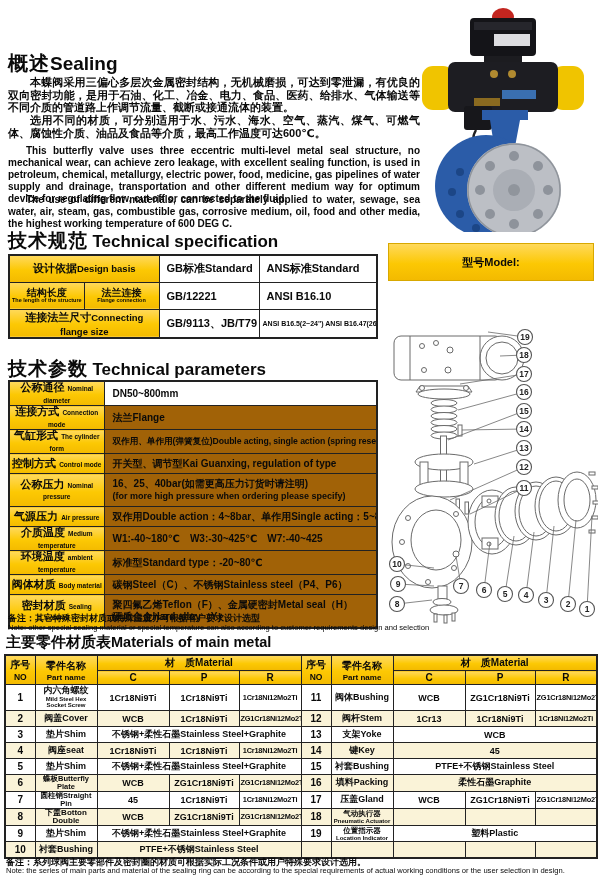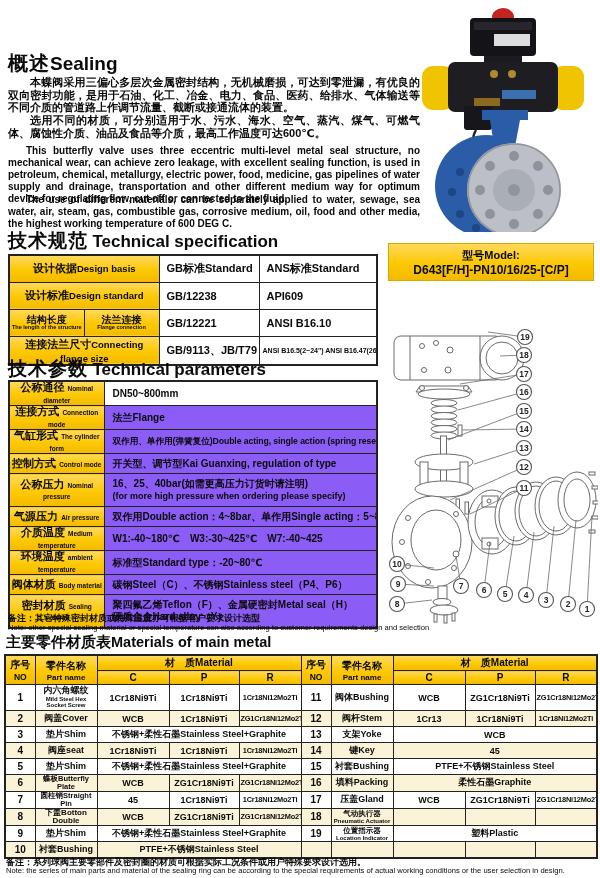--- a/index.html
+++ b/index.html
@@ -43,21 +43,21 @@
   .model{width:206px;height:38px;text-align:center;font-weight:bold;
          display:flex;flex-direction:column;justify-content:center;border:1px solid #d8a800}
   .model .l1{font-size:11px}
   .model .l2{font-size:12px}
 
   
   .params{width:368px}
   .params td{height:20px;vertical-align:middle}
   .params .lbl{text-align:center;font-weight:bold;font-size:11px;line-height:1.05;padding:0 1px}
   .params .lbl .en{font-size:6.5px;font-weight:bold}
-  .params .v{font-weight:bold;font-size:10px;text-align:left;padding-left:8px;background:#8b5cf6;white-space:nowrap}
+  .params .v{font-weight:bold;font-size:10px;text-align:left;padding-left:8px;background:#a16207;white-space:nowrap}
   .params .vw{background:#fff}
   .params .vlong{font-size:8.7px;letter-spacing:-0.1px}
   .params .two{line-height:1.25}
 
   
   .note-cn{font-size:9px;font-weight:bold;white-space:nowrap}
   .note-en{font-size:7.6px;white-space:nowrap}
 
   
   .parts{width:592px}
@@ -146,25 +146,20 @@
       <col style="width:75px">
       <col style="width:100px">
       <col style="width:118px">
     </colgroup>
   <tbody>
       <tr>
     <td colspan="2" class="g lbl"><span>设计依据</span><span class="en">Design basis</span></td>
     <td class="v">GB标准Standard</td>
     <td class="v">ANS标准Standard</td>
   </tr>
-  <tr>
-    <td colspan="2" class="g lbl"><span>设计标准</span><span class="en">Design standard</span></td>
-    <td class="v">GB/12238</td>
-    <td class="v">API609</td>
-  </tr>
   <tr style="height:26px">
     <td class="g sub">
           <span class="scn">结构长度</span>
           <span class="sen">The length of the structure</span>
         </td>
     <td class="g sub">
           <span class="scn">法兰连接</span>
           <span class="sen">Flange connection</span>
         </td>
     <td class="v">GB/12221</td>
@@ -173,21 +168,20 @@
   <tr style="height:20px">
     <td colspan="2" class="g lbl"><span>连接法兰尺寸</span><span class="en">Connecting flange size</span></td>
     <td class="v c">GB/9113、JB/T79</td>
     <td class="v vs c">ANSI B16.5(2~24") ANSI B16.47(26~32")</td>
   </tr>
 </tbody>
   </table>
 
 <div class="abs model g" style="left:388px;top:243px">
   <div class="l1">型号Model:</div>
-  <div class="l2">D643[F/H]-PN10/16/25-[C/P]</div>
 </div>
 
 <div class="abs sec-head" style="left:8px;top:356px">
   <span class="cn">技术参数</span> <span class="en">Technical parameters</span>
 </div>
 
 <table class="abs params" style="left:8px;top:380px">
   <colgroup>
       <col style="width:95px">
       <col style="width:273px">

